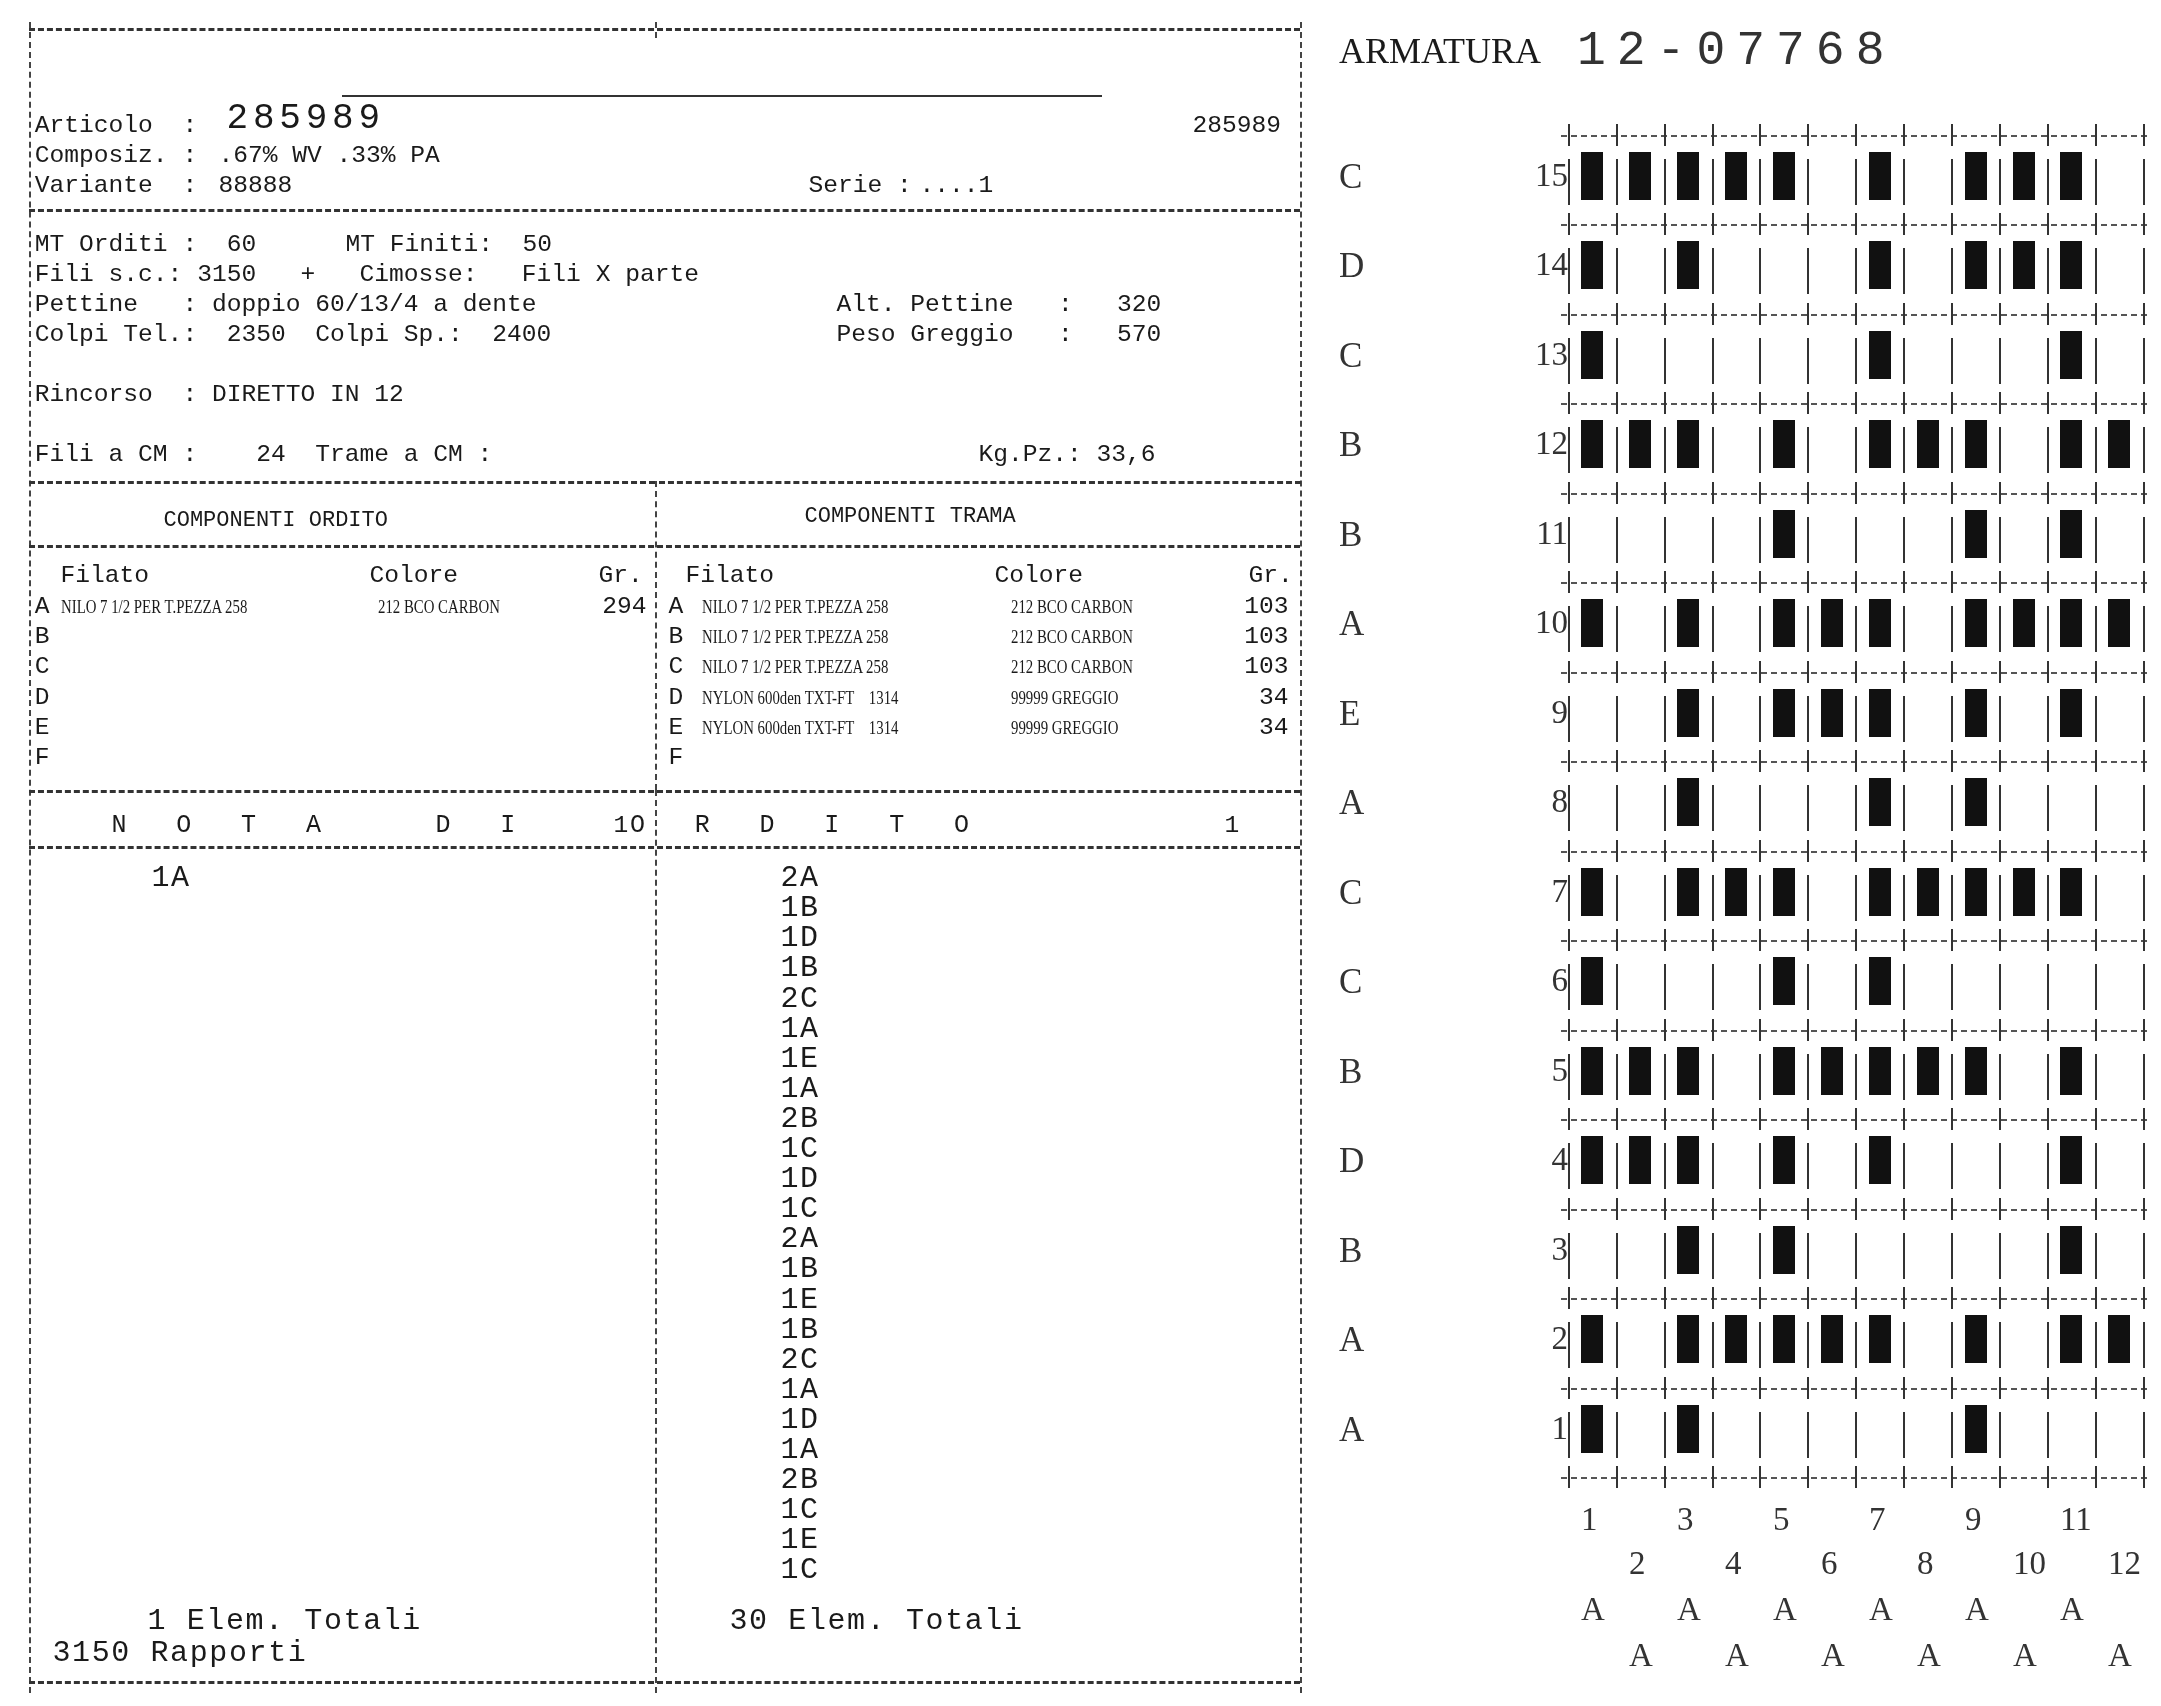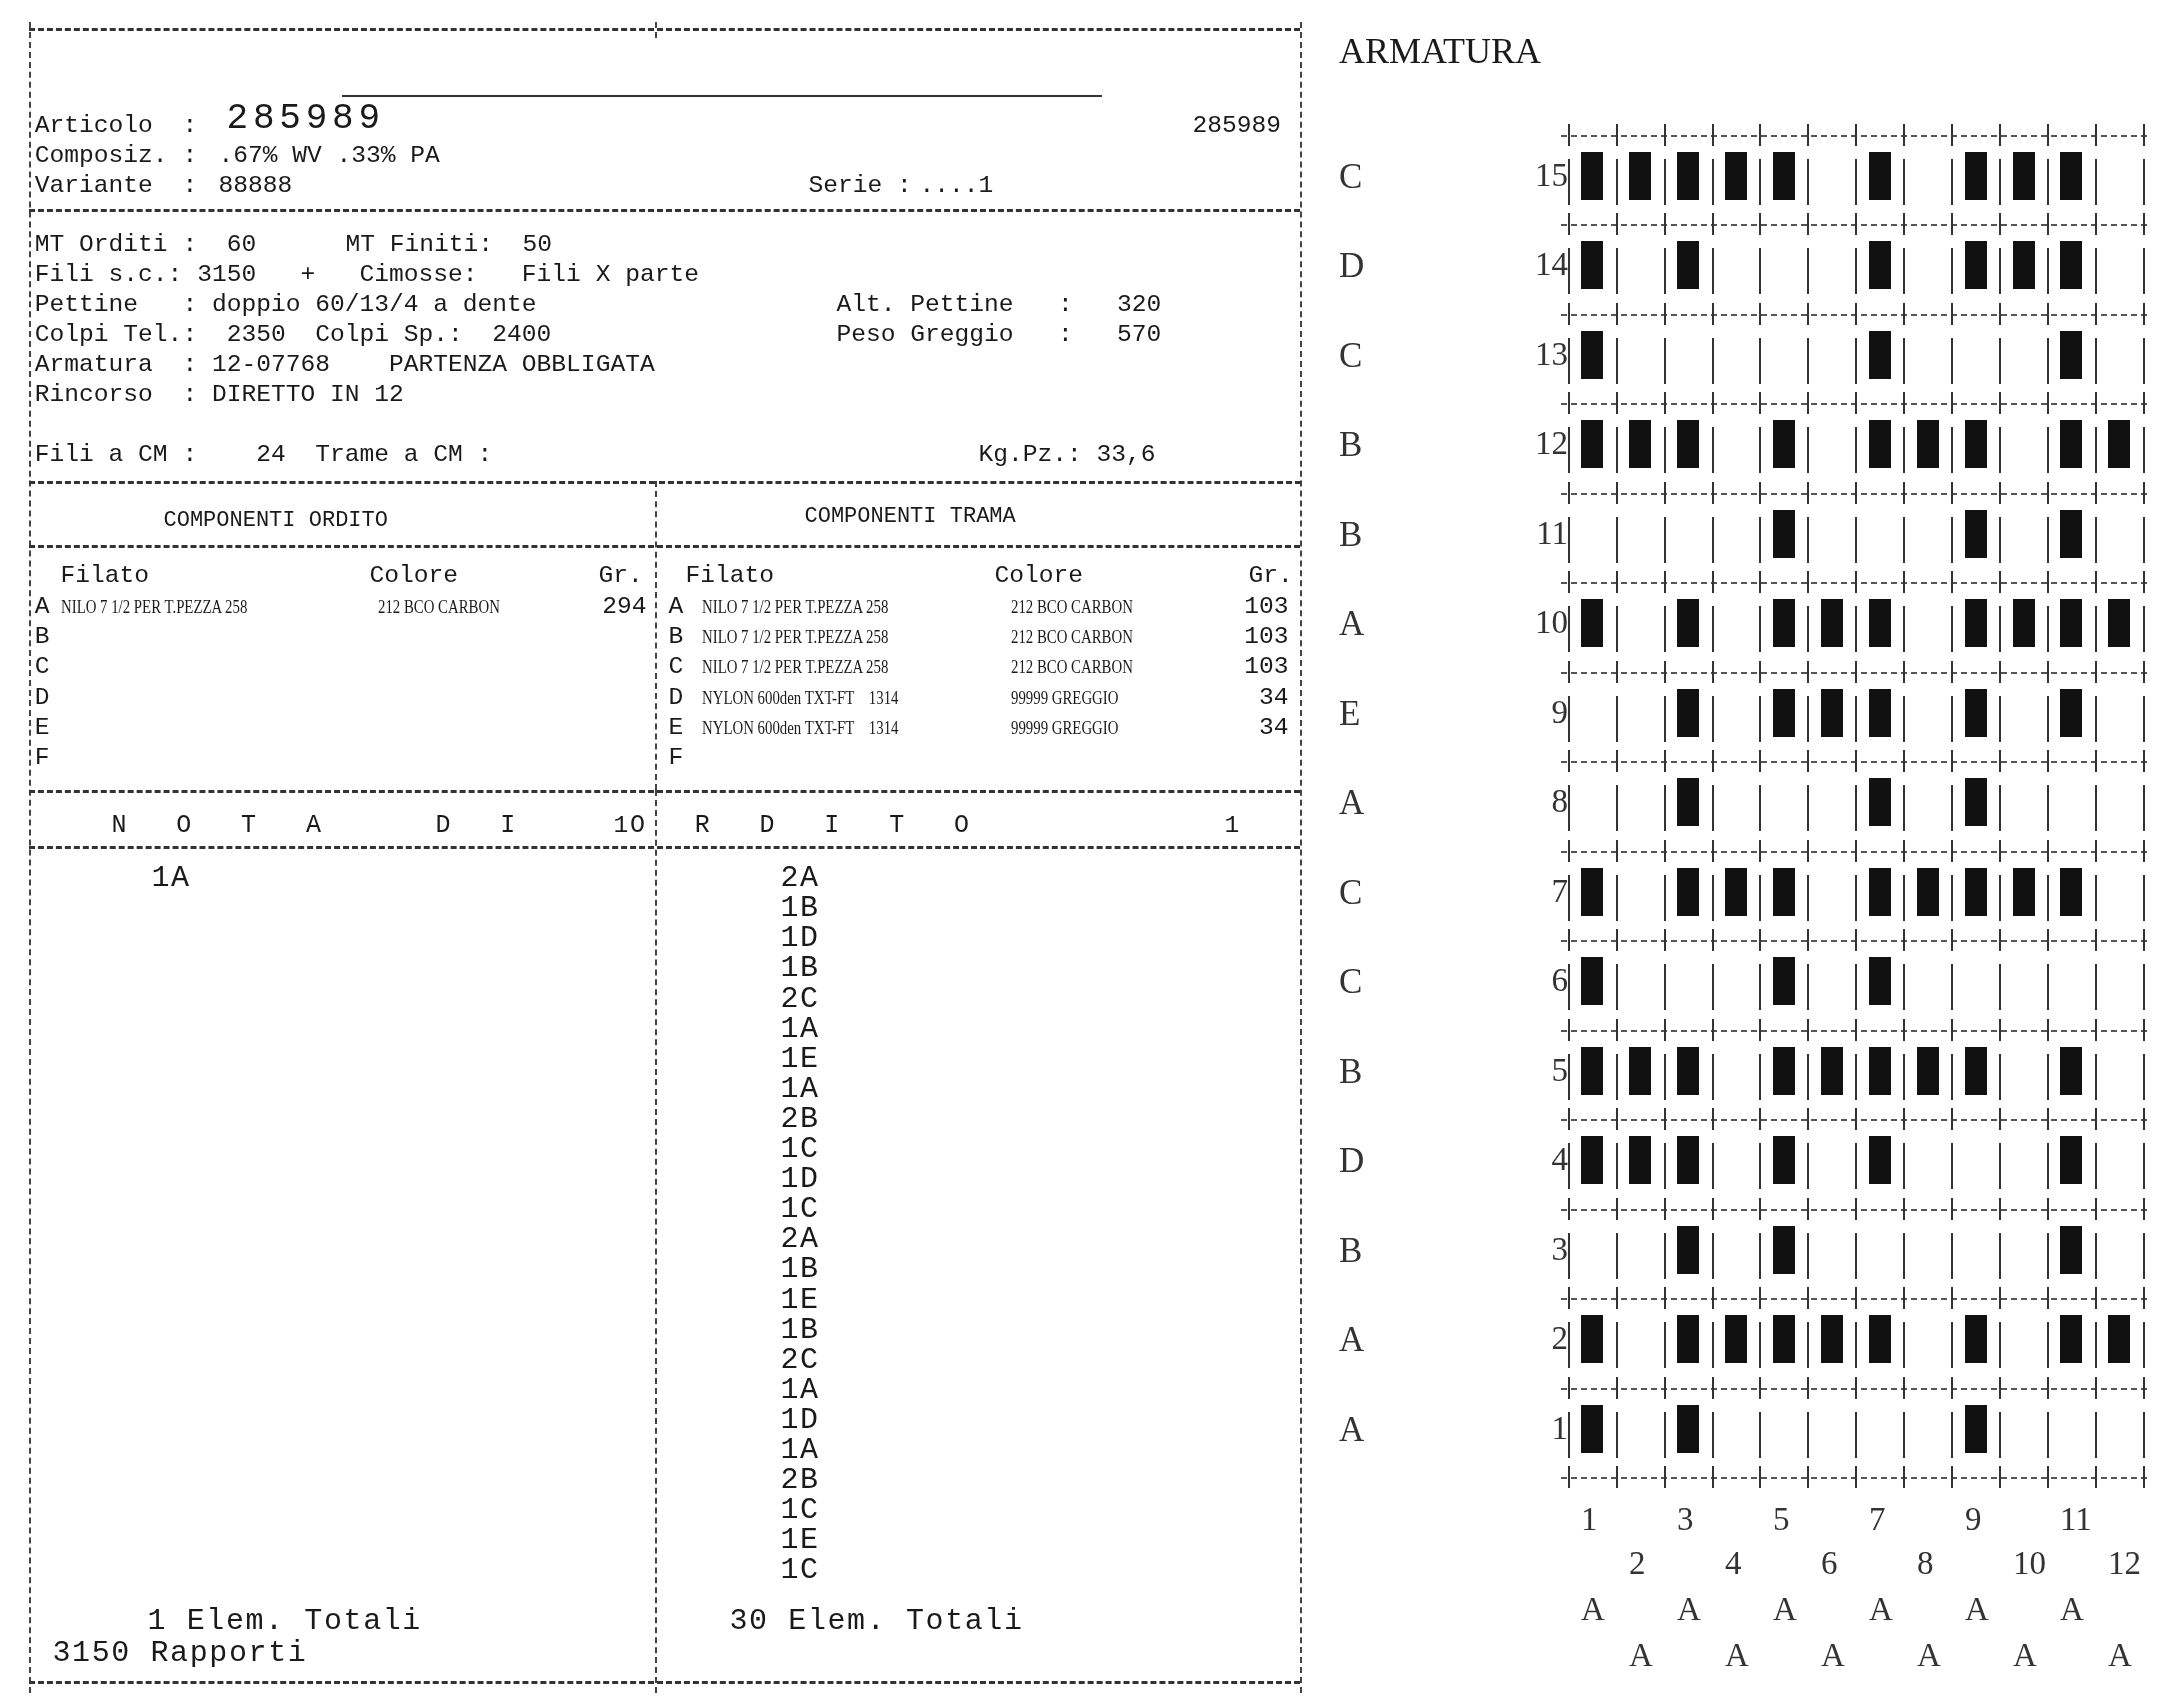--- a/index.html
+++ b/index.html
@@ -50,21 +50,20 @@
 
   <div class="hline" style="left:0;top:187px;width:1271px"></div>
 
   <div class="t" style="left:6.3px;top:208px">MT Orditi :  60</div>
   <div class="t" style="left:317px;top:208px">MT Finiti:  50</div>
   <div class="t" style="left:6.3px;top:238px">Fili s.c.: 3150   +   Cimosse:   Fili X parte</div>
   <div class="t" style="left:6.3px;top:268px">Pettine   : doppio 60/13/4 a dente</div>
   <div class="t" style="left:808px;top:268px">Alt. Pettine   :   320</div>
   <div class="t" style="left:6.3px;top:298px">Colpi Tel.:  2350  Colpi Sp.:  2400</div>
   <div class="t" style="left:808px;top:298px">Peso Greggio   :   570</div>
-  <div class="t" style="left:6.3px;top:328px">Armatura  : 12-07768    PARTENZA OBBLIGATA</div>
   <div class="t" style="left:6.3px;top:358px">Rincorso  : DIRETTO IN 12</div>
   <div class="t" style="left:6.3px;top:418px">Fili a CM :    24  Trame a CM :</div>
   <div class="t" style="left:950px;top:418px">Kg.Pz.: 33,6</div>
 
   <div class="hline" style="left:0;top:459px;width:626px"></div>
   <div class="hline" style="left:630px;top:459px;width:642px"></div>
   <div class="vline" style="left:626px;top:459px;height:309px"></div>
   <div class="t" style="left:135px;top:484px;font-size:22px">COMPONENTI ORDITO</div>
   <div class="t" style="left:776px;top:480px;font-size:22px">COMPONENTI TRAMA</div>
   <div class="hline" style="left:0;top:523px;width:1271px"></div>
@@ -195,20 +194,21 @@
     </div>
 
   <div class="t note" style="left:119px;top:1584px">1 Elem. Totali</div>
   <div class="t note" style="left:24px;top:1616px">3150 Rapporti</div>
   <div class="t note" style="left:701px;top:1584px">30 Elem. Totali</div>
   <div class="hline" style="left:0;top:1659px;width:1271px"></div>
 </div>
 
 <div class="right">
   <div class="arm-title">ARMATURA</div>
+  <div class="arm-code">12-07768</div>
   <div id="weave-grid">
       <div class="sep" style="top:135px"></div>
       <div class="tick" style="left:237px;top:124px"></div>
       <div class="tick" style="left:285px;top:124px"></div>
       <div class="tick" style="left:333px;top:124px"></div>
       <div class="tick" style="left:381px;top:124px"></div>
       <div class="tick" style="left:428px;top:124px"></div>
       <div class="tick" style="left:476px;top:124px"></div>
       <div class="tick" style="left:524px;top:124px"></div>
       <div class="tick" style="left:572px;top:124px"></div>

